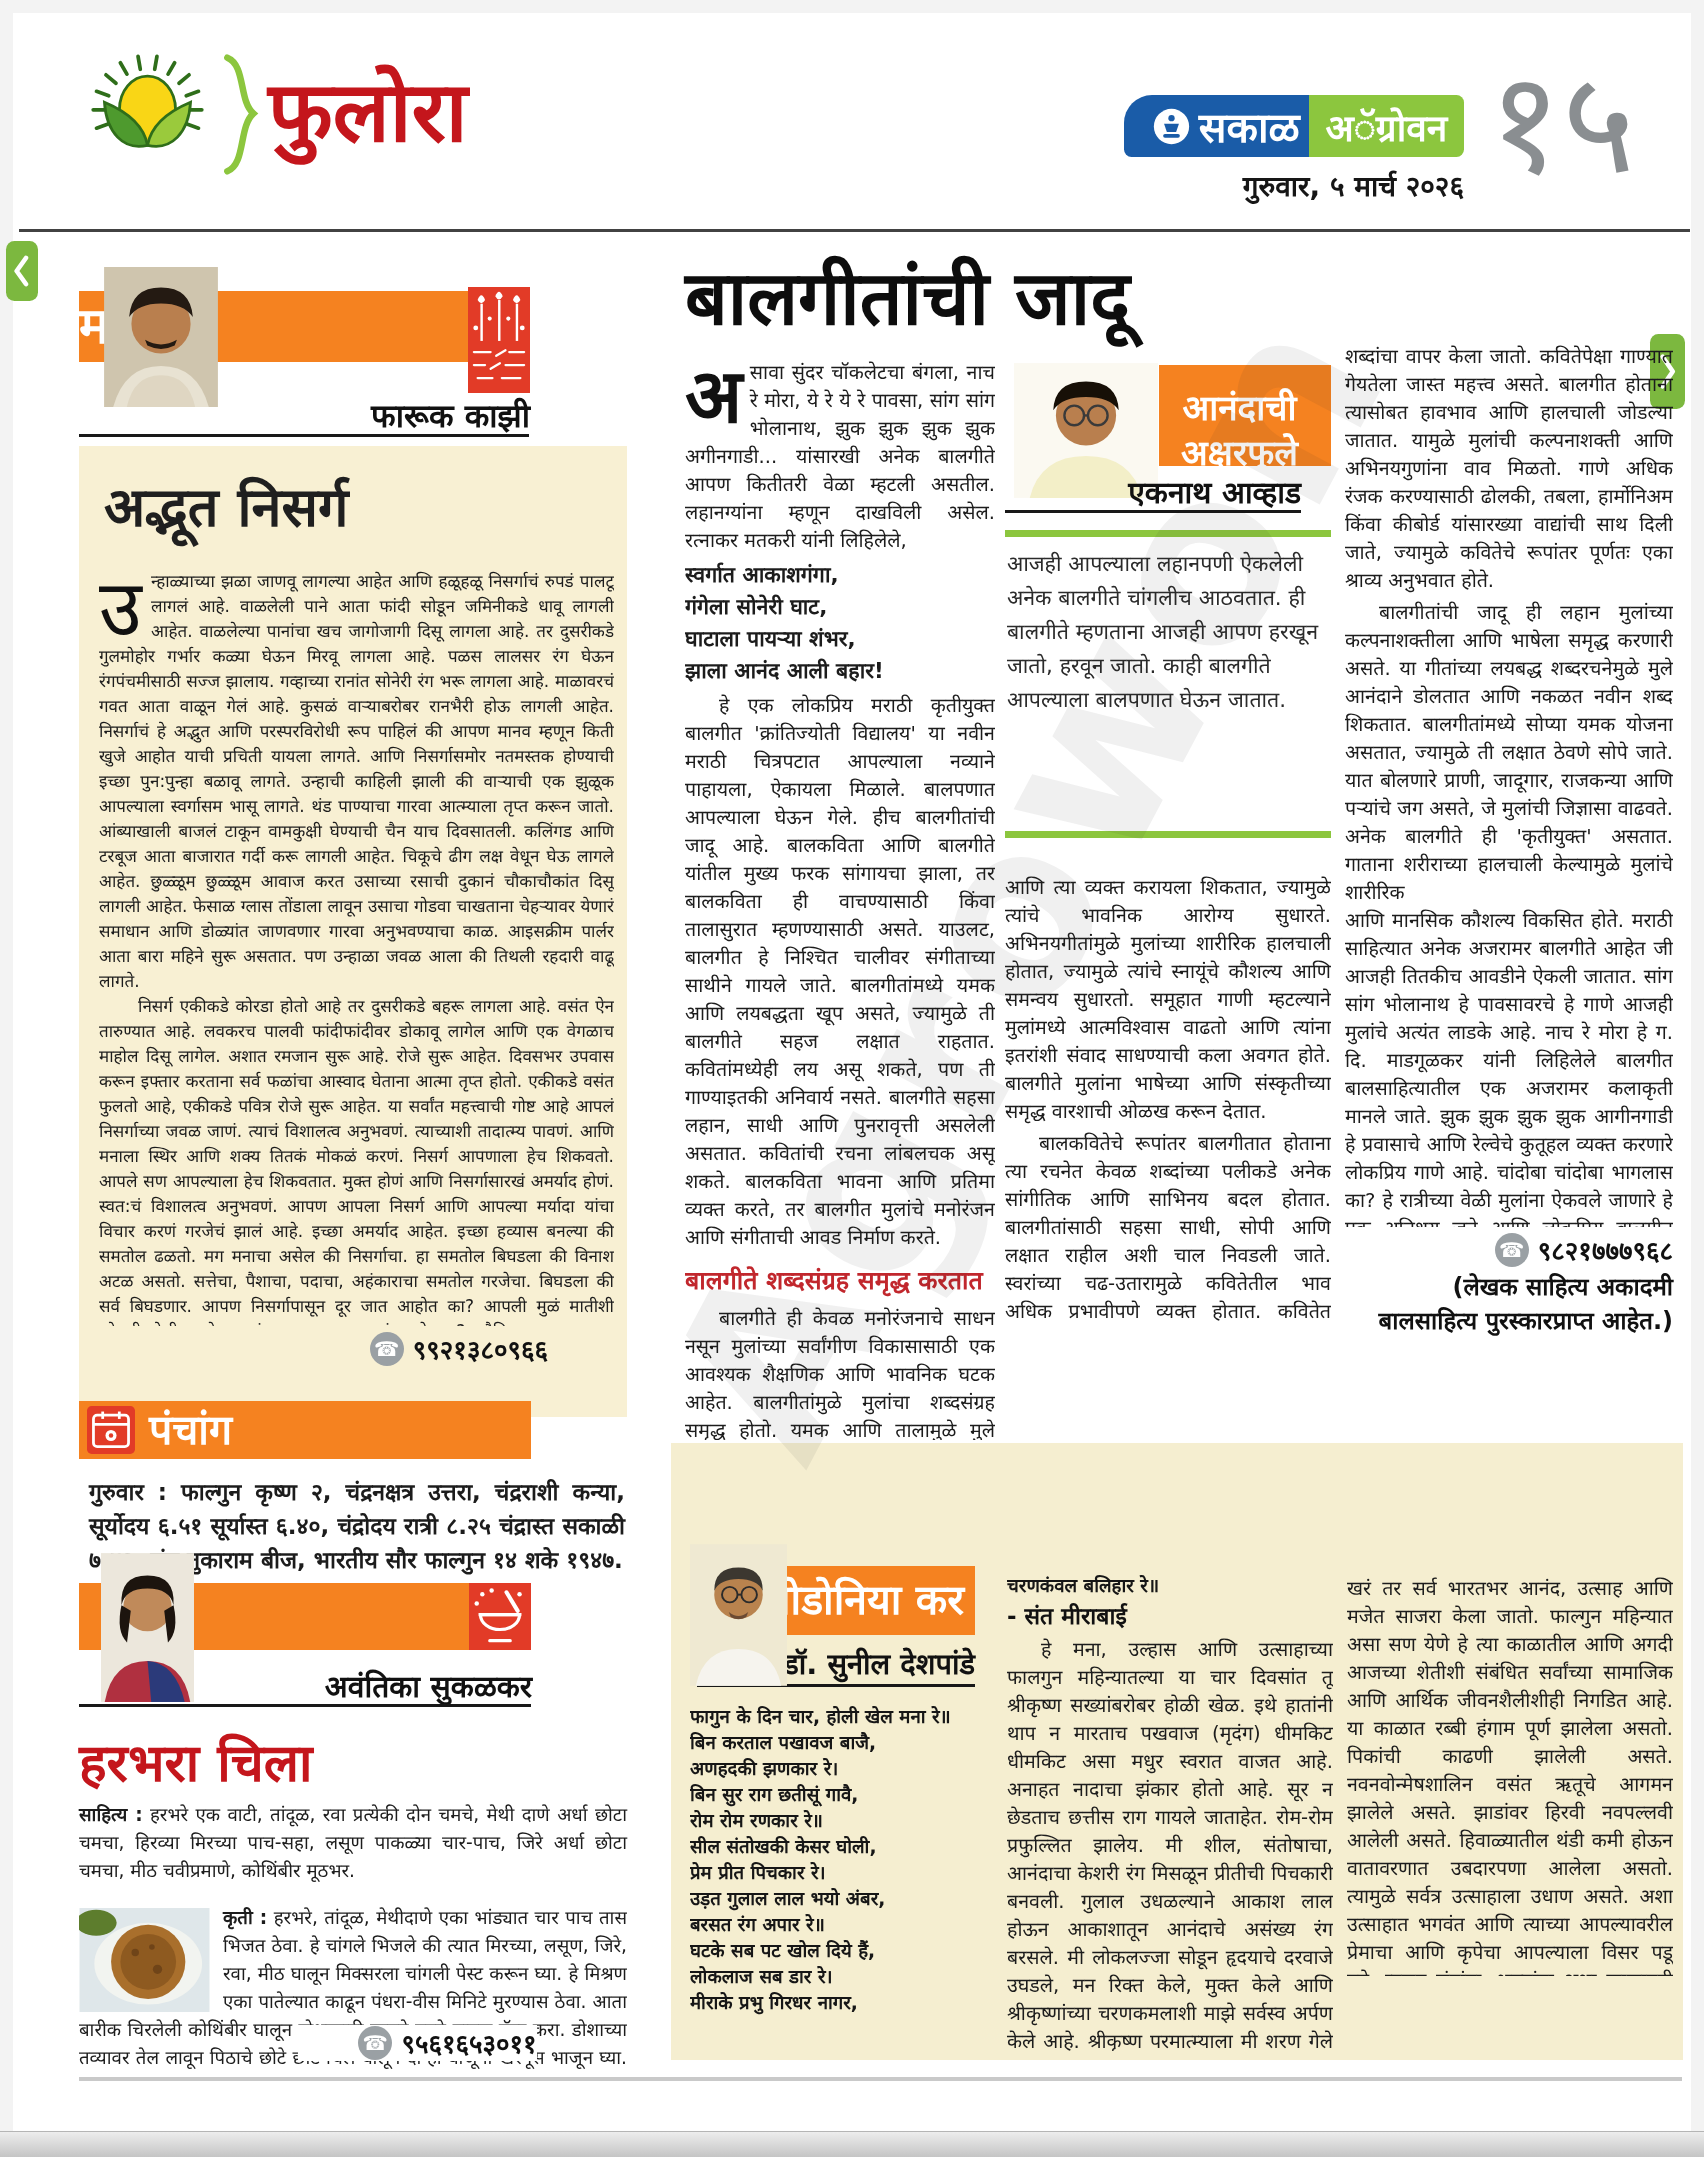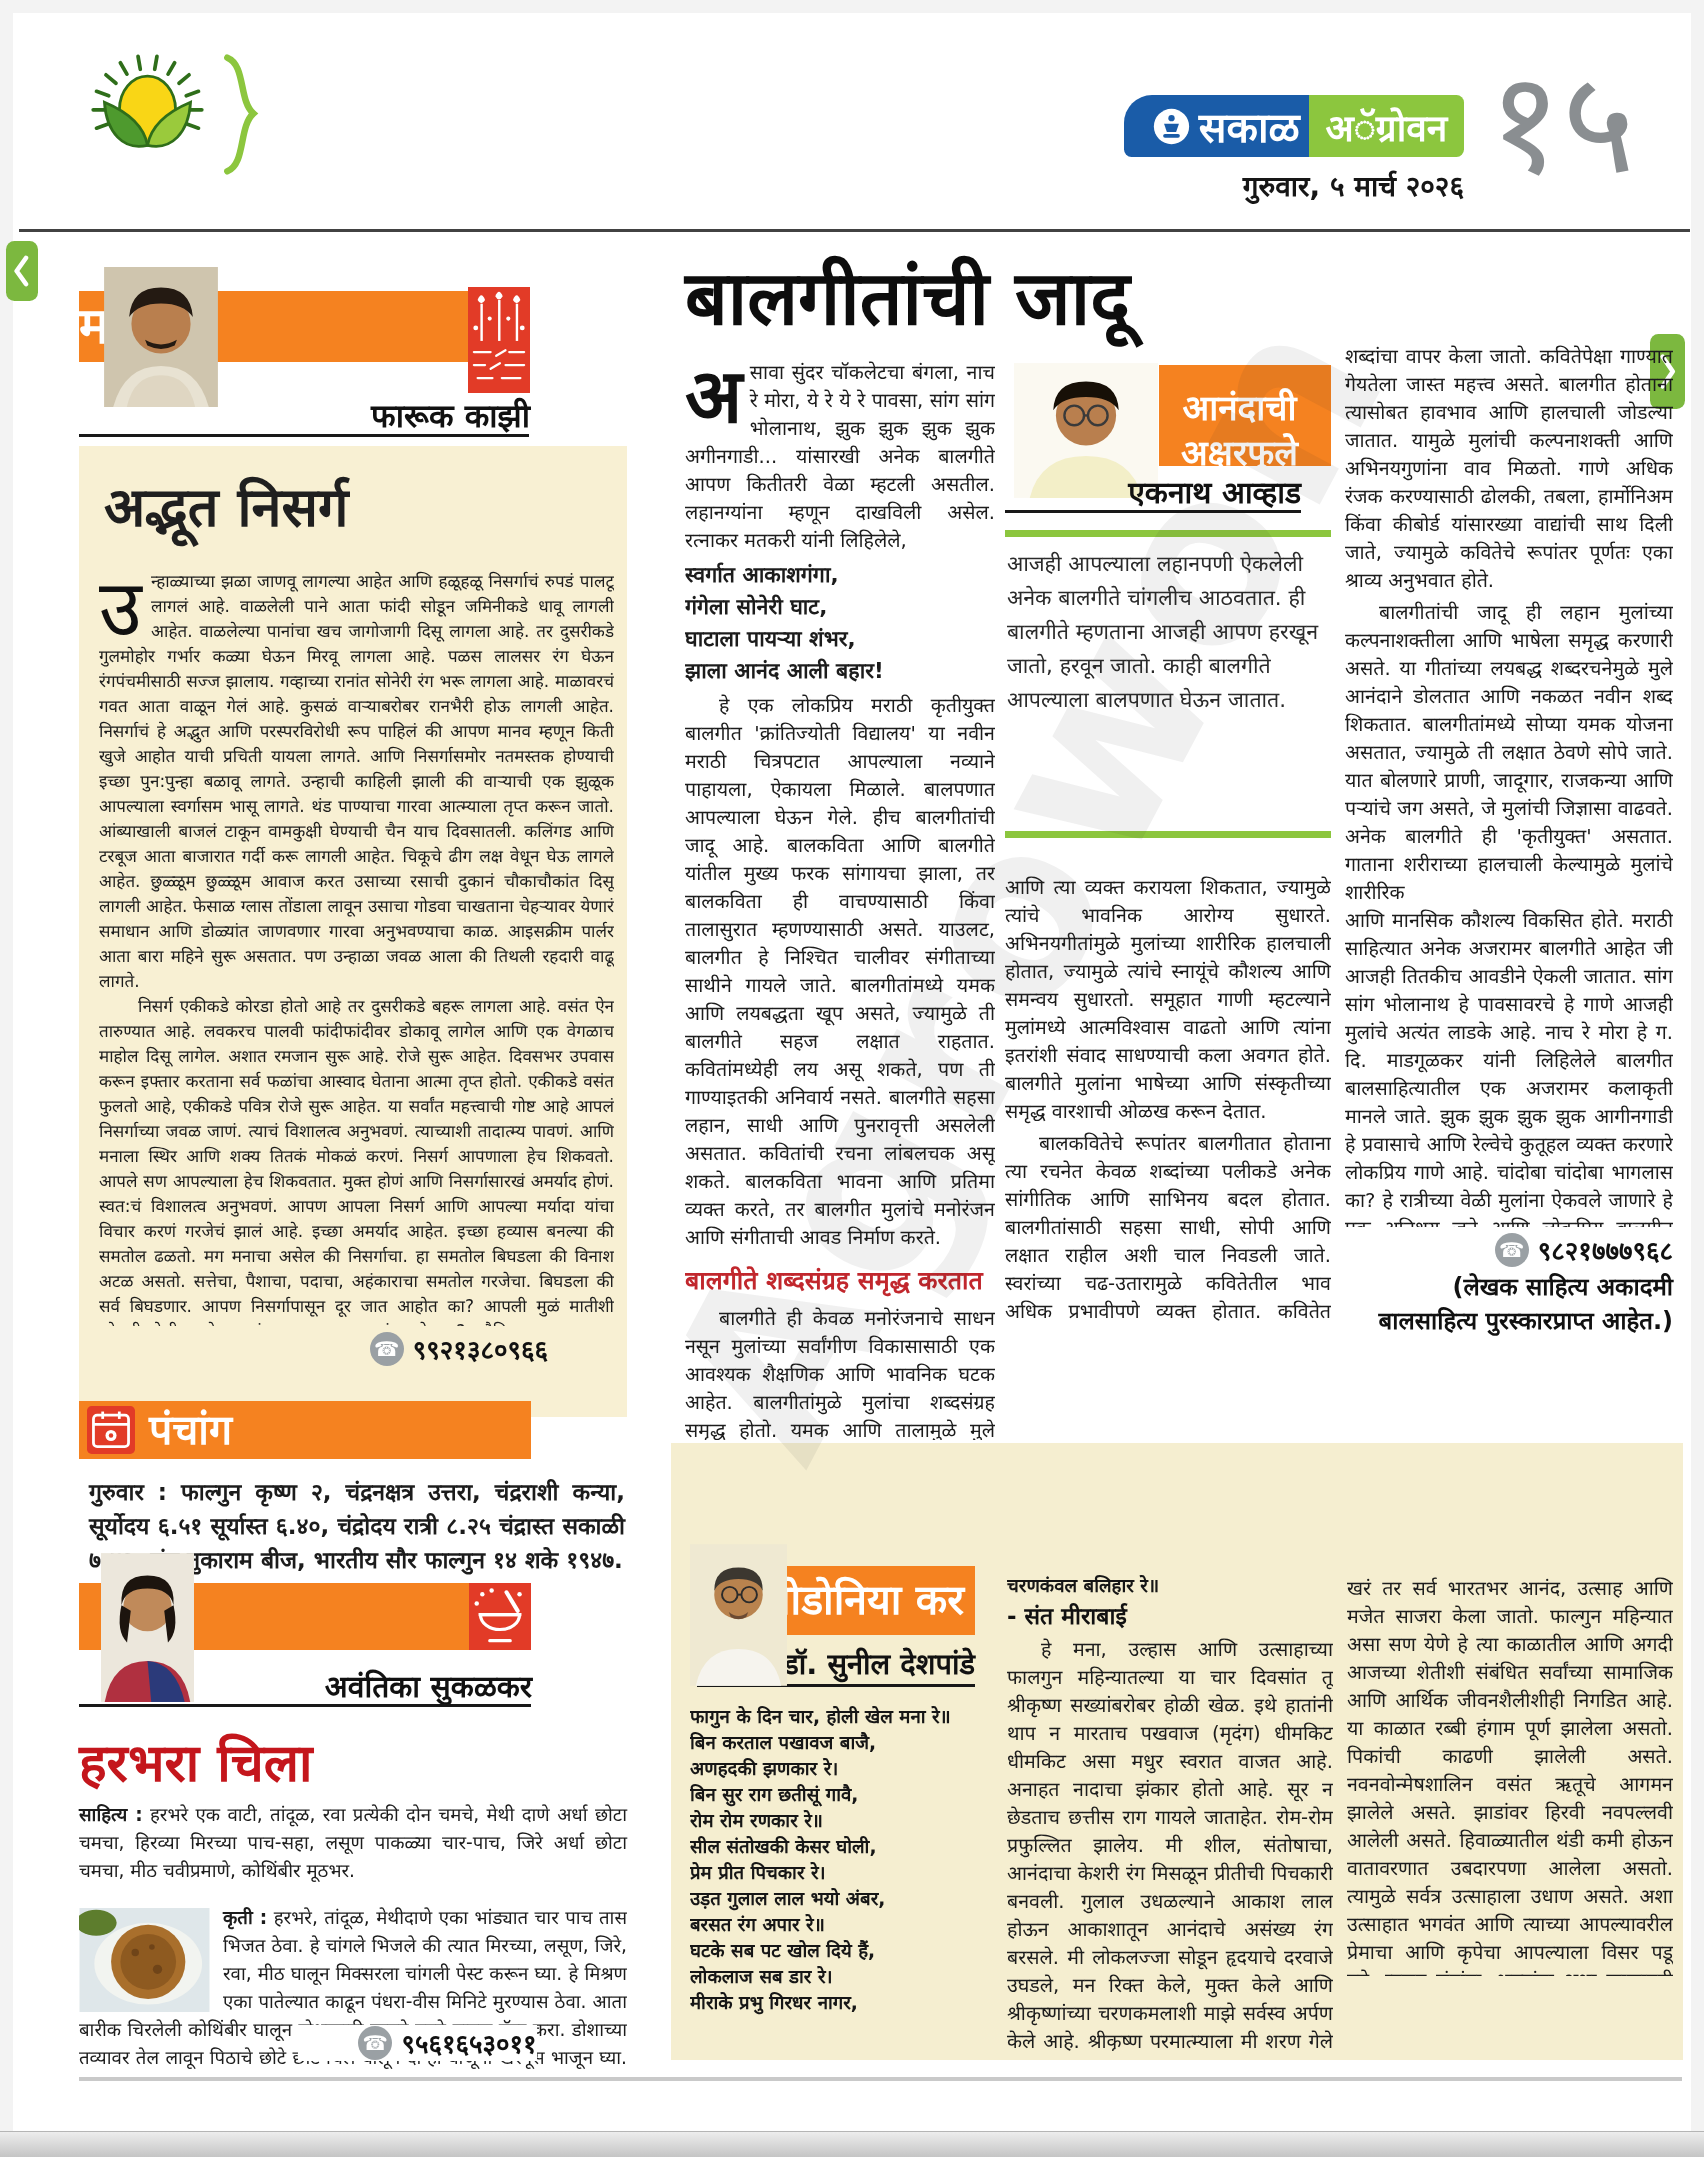--- a/index.html
+++ b/index.html
@@ -56,20 +56,21 @@
       <ellipse cx="70" cy="66" rx="30" ry="36" fill="#F9D616" stroke="#2f6e1a" stroke-width="3"></ellipse>
       <path d="M70,104 C44,110 26,90 24,58 C48,68 66,82 70,104 Z" fill="#4E9A2E" stroke="#2f6e1a" stroke-width="3"></path>
       <path d="M70,104 C96,110 114,90 116,58 C92,68 74,82 70,104 Z" fill="#9ACA3C" stroke="#2f6e1a" stroke-width="3"></path>
     </svg>
   </div>
   <div class="abs" style="left:218px;top:54px;width:41px;height:121px;">
     <svg width="41" height="121" viewBox="0 0 44 130">
       <path d="M10,4 C30,12 22,50 38,64 C22,78 30,118 10,126" fill="none" stroke="#8CC63E" stroke-width="7" stroke-linecap="round"></path>
     </svg>
   </div>
+  <div class="abs" style="left:268px;top:58px;font-size:84px;font-weight:bold;color:#C4161C;line-height:1.3;">फुलोरा</div>
 
   <div class="abs" style="left:1124px;top:95px;width:185px;height:62px;background:#1A5CA8;border-radius:28px 0 0 7.5px;display:flex;align-items:center;justify-content:flex-end;padding-right:9.3px;box-sizing:border-box;">
     <span style="margin-right:7.5px;display:inline-flex;">
       <svg width="39" height="39" viewBox="0 0 42 42">
         <circle cx="21" cy="21" r="19" fill="#fff"></circle>
         <circle cx="21" cy="12" r="3.4" fill="#1A5CA8"></circle>
         <path d="M13,18 h16 l-3,9 h-10 Z" fill="#1A5CA8"></path>
         <rect x="12" y="29" width="18" height="4" rx="2" fill="#1A5CA8"></rect>
       </svg>
     </span>

